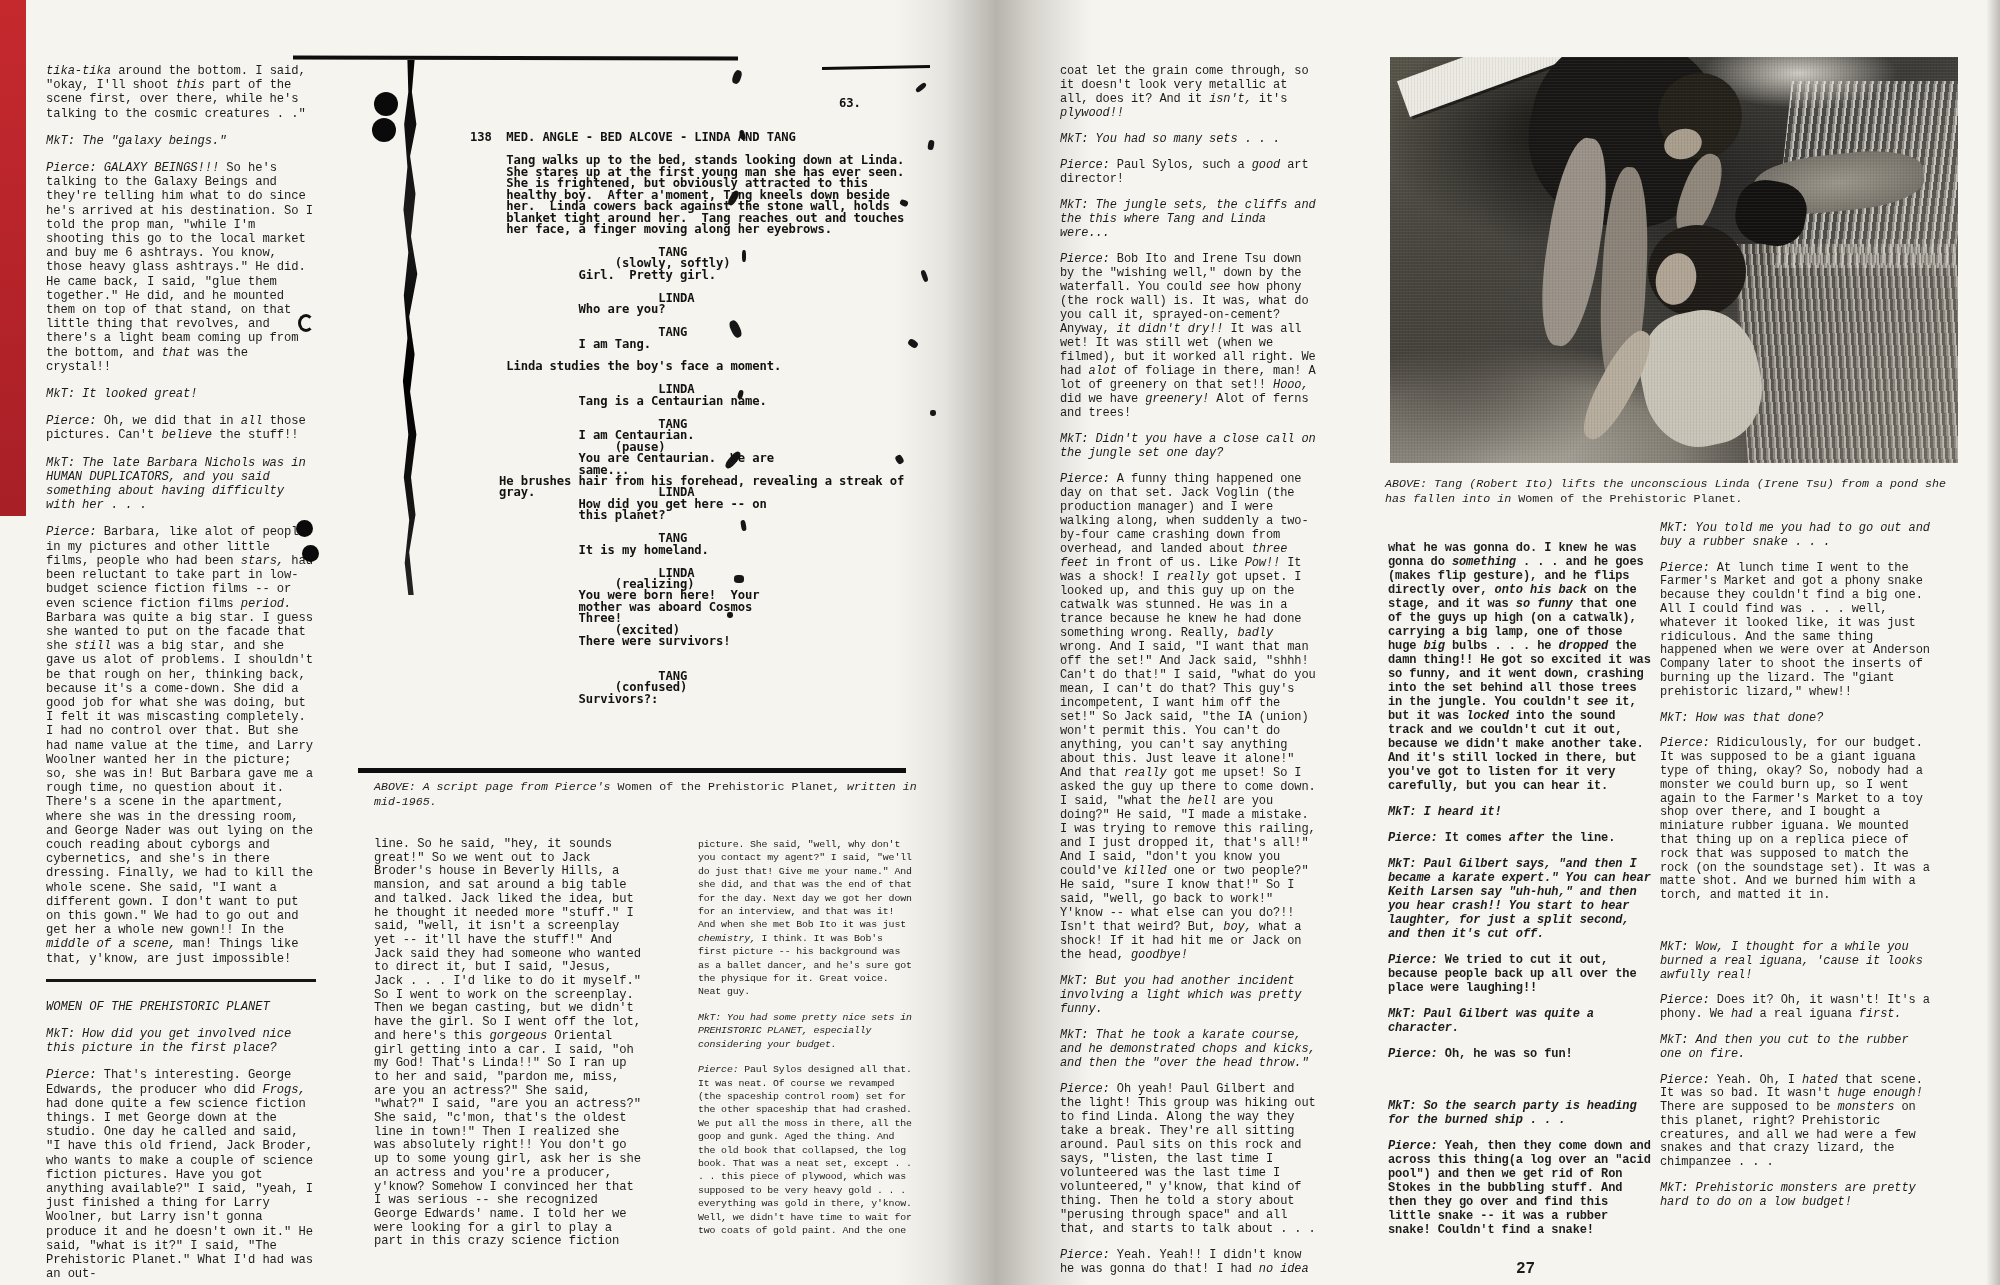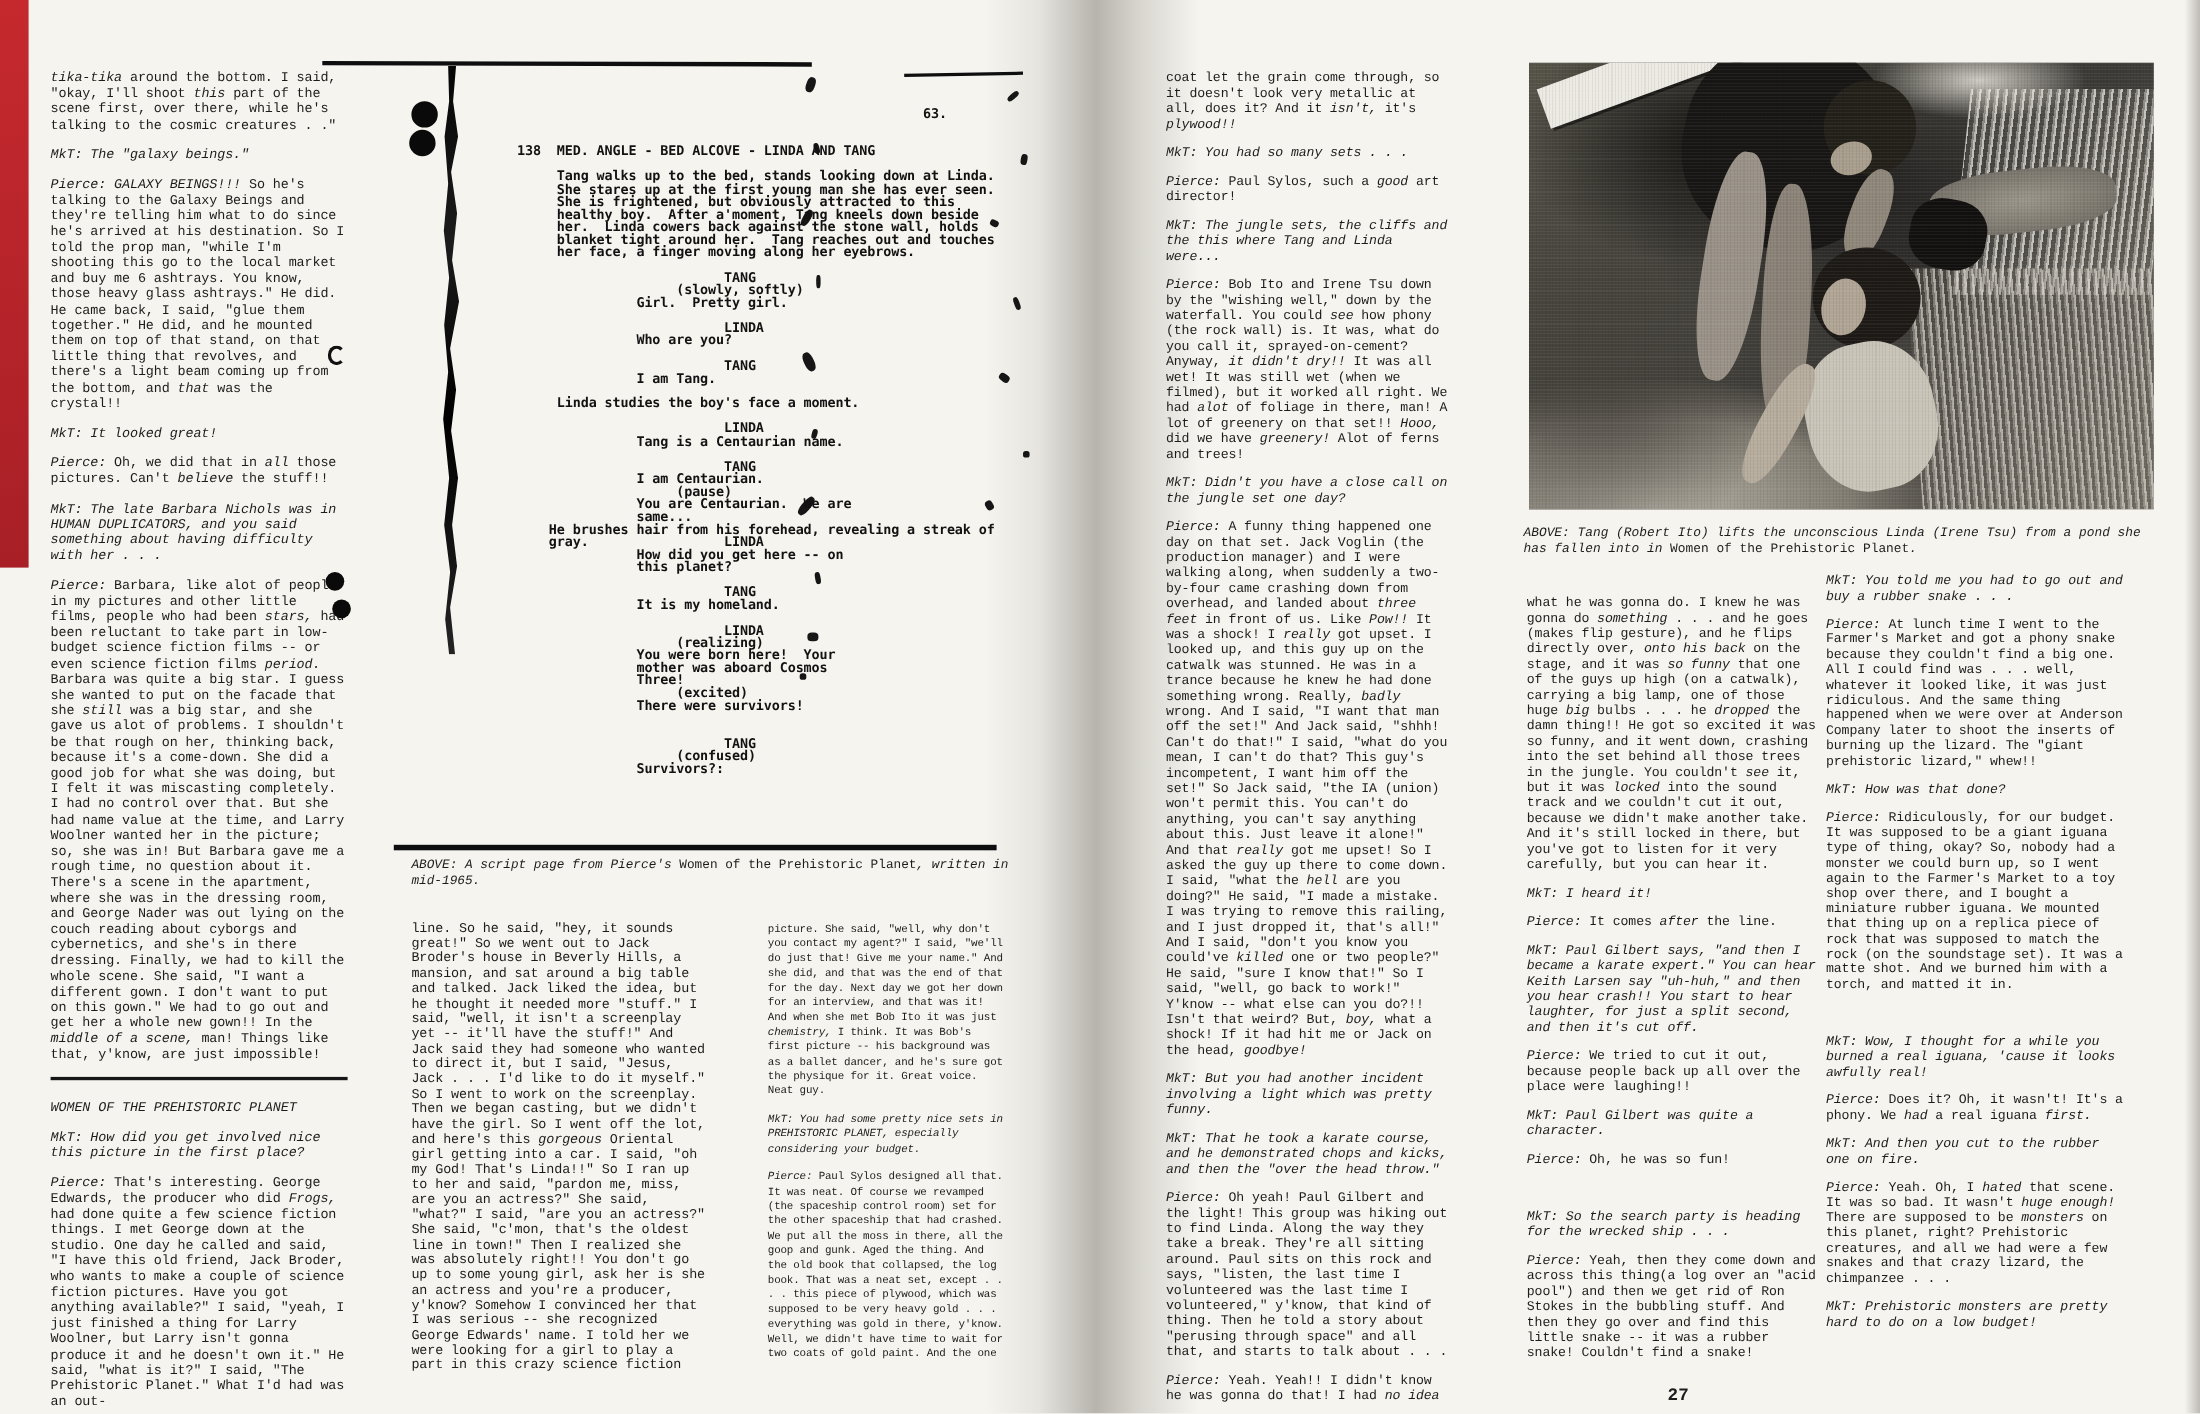--- a/index.html
+++ b/index.html
@@ -13,21 +13,21 @@
   .col p{margin:0 0 13px 0;}
   .col p.spacer{height:14px;margin:0 0 12px 0;}
   .rule{border-top:3px solid #161616;margin:8px 2px 18px 0;}
   #l-col1{left:46px;top:64px;width:272px;}
   #l-col2{left:374px;top:838px;width:268px;line-height:13.7px;}
   #l-col3{left:698px;top:838px;width:216px;font-size:9.9px;line-height:13.4px;letter-spacing:-0.15px;}
   #l-col3 p{margin:0 0 12px 0;}
   #r-col1{left:1060px;top:64px;width:260px;font-size:12px;line-height:14px;}
   #r-col1 p{margin:0 0 12px 0;}
   #r-col2{left:1388px;top:541px;width:264px;font-size:12px;line-height:14px;}
-  #r-col2 p{margin:0 0 12px 0;}
+  #r-col2 p{margin:0 0 12px 0;font-weight:bold;}
   #r-col3{left:1660px;top:522px;width:276px;font-size:12px;line-height:13.8px;}
   #r-col3 p{margin:0 0 12px 0;}
 
   
   #gutter{position:absolute;left:895px;top:0;width:195px;height:100%;pointer-events:none;
     background:linear-gradient(to right,rgba(0,0,0,0) 0%,rgba(95,90,82,0.10) 25%,rgba(80,76,68,0.38) 52%,rgba(110,105,95,0.22) 72%,rgba(0,0,0,0) 100%);}
   #red-strip{position:absolute;left:0;top:0;width:26px;height:516px;background:linear-gradient(to bottom,#c5292e,#a81f26);}
   #right-edge{position:absolute;right:0;top:0;width:14px;height:100%;background:linear-gradient(to left,rgba(60,55,50,0.30),rgba(0,0,0,0));}
 
   
@@ -233,21 +233,21 @@
 
 <div class="col" id="r-col2">
     <p>what he was gonna do. I knew he was gonna do <i>something</i> . . . and he goes (makes flip gesture), and he flips directly over, <i>onto his back</i> on the stage, and it was <i>so funny</i> that one of the guys up high (on a catwalk), carrying a big lamp, one of those huge <i>big</i> bulbs . . . he <i>dropped</i> the damn thing!! He got so excited it was so funny, and it went down, crashing into the set behind all those trees in the jungle. You couldn't <i>see</i> it, but it was <i>locked</i> into the sound track and we couldn't cut it out, because we didn't make another take. And it's still locked in there, but you've got to listen for it very carefully, but you can hear it.</p>
     <p><i>MkT: I heard it!</i></p>
     <p><i>Pierce:</i> It comes <i>after</i> the line.</p>
     <p><i>MkT: Paul Gilbert says, "and then I became a karate expert." You can hear Keith Larsen say "uh-huh," and then you hear crash!! You start to hear laughter, for just a split second, and then it's cut off.</i></p>
     <p><i>Pierce:</i> We tried to cut it out, because people back up all over the place were laughing!!</p>
     <p><i>MkT: Paul Gilbert was quite a character.</i></p>
     <p><i>Pierce:</i> Oh, he was so fun!</p>
     <p class="spacer"></p>
-    <p><i>MkT: So the search party is heading for the wrecked ship . . .</i></p>
+    <p><i>MkT: So the search party is heading for the burned ship . . .</i></p>
     <p><i>Pierce:</i> Yeah, then they come down and across this thing(a log over an "acid pool") and then we get rid of Ron Stokes in the bubbling stuff. And then they go over and find this little snake -- it was a rubber snake! Couldn't find a snake!</p>
   </div>
 <div class="col" id="r-col3">
     <p><i>MkT: You told me you had to go out and buy a rubber snake . . .</i></p>
     <p><i>Pierce:</i> At lunch time I went to the Farmer's Market and got a phony snake because they couldn't find a big one. All I could find was . . . well, whatever it looked like, it was just ridiculous. And the same thing happened when we were over at Anderson Company later to shoot the inserts of burning up the lizard. The "giant prehistoric lizard," whew!!</p>
     <p><i>MkT: How was that done?</i></p>
     <p><i>Pierce:</i> Ridiculously, for our budget. It was supposed to be a giant iguana type of thing, okay? So, nobody had a monster we could burn up, so I went again to the Farmer's Market to a toy shop over there, and I bought a miniature rubber iguana. We mounted that thing up on a replica piece of rock that was supposed to match the rock (on the soundstage set). It was a matte shot. And we burned him with a torch, and matted it in.</p>
     <p class="spacer"></p>
     <p><i>MkT: Wow, I thought for a while you burned a real iguana, 'cause it looks awfully real!</i></p>
     <p><i>Pierce:</i> Does it? Oh, it wasn't! It's a phony. We <i>had</i> a real iguana <i>first.</i></p>

